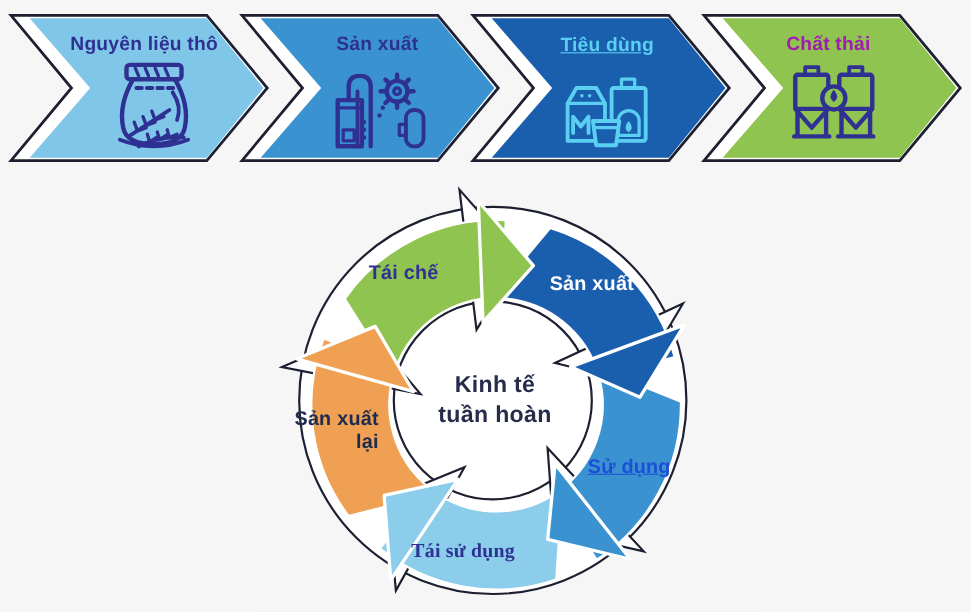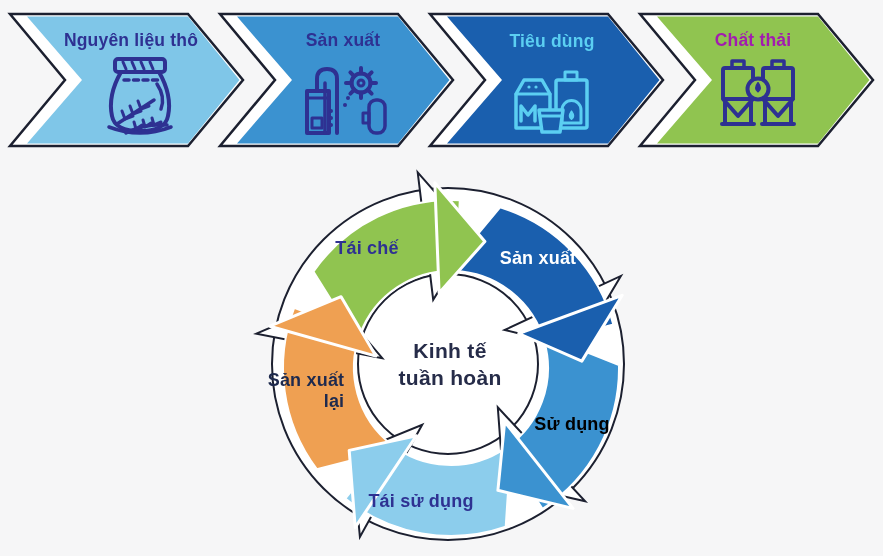--- a/index.html
+++ b/index.html
@@ -113,25 +113,25 @@
       <path d="M430,14 L608,14 L663,80 L608,146 L430,146 L485,80 Z" fill="#ffffff" stroke="#1c2030" stroke-width="2.5" stroke-linejoin="miter"></path>
       <path d="M447,16.5 L608,16.5 L659.5,80 L608,143.5 L447,143.5 L502,80 Z" fill="#1a5fae"></path>
       <use href="#def-icon-2" transform="translate(552,99)" stroke="#5bcff2"></use>
       <path d="M640,14 L818,14 L873,80 L818,146 L640,146 L695,80 Z" fill="#ffffff" stroke="#1c2030" stroke-width="2.5" stroke-linejoin="miter"></path>
       <path d="M657,16.5 L818,16.5 L869.5,80 L818,143.5 L657,143.5 L712,80 Z" fill="#90c450"></path>
       <use href="#def-icon-3" transform="translate(758,99)" stroke="#2e3192"></use>
     </svg>
 
   <div class="chev-label" style="left: 131px; top: 40px; color: rgb(46, 49, 146);">Nguyên liệu thô</div>
   <div class="chev-label" style="left: 343px; top: 40px; color: rgb(46, 49, 146);">Sản xuất</div>
-  <div class="chev-label" style="left: 552px; top: 41px; color: rgb(91, 207, 242);">Tiêu dùng</div>
+  <div class="chev-label" style="left: 552px; top: 41px; color: rgb(91, 207, 242); text-decoration: underline;">Tiêu dùng</div>
   <div class="chev-label" style="left: 753px; top: 40px; color: #a21caf;">Chất thải</div>
 
   <div class="cycle-label" style="left: 367px; top: 248px; color: rgb(46, 49, 146);">Tái chế</div>
   <div class="cycle-label" style="left: 538px; top: 258px; color: rgb(255, 255, 255);">Sản xuất</div>
-  <div class="cycle-label" style="left: 572px; top: 424px; color: #000000;">Sử dụng</div>
-  <div class="cycle-label" style="left: 421px; top: 501px; color: rgb(46, 49, 146);">Tái sử dụng</div>
+  <div class="cycle-label" style="left: 572px; top: 424px; color: #1d4ed8; text-decoration: underline;">Sử dụng</div>
+  <div class="cycle-label" style="left: 421px; top: 501px; color: rgb(46, 49, 146); font-family: Liberation Serif, serif;">Tái sử dụng</div>
   <div class="cycle-label" style="left: 306px; top: 391px; color: rgb(30, 42, 78);">Sản xuất
 lại</div>
 
   <div class="center-title" style="left: 450px; top: 364px; color: rgb(38, 44, 73);">Kinh tế
 tuần hoàn</div>
 </div>
 
 </body></html>

